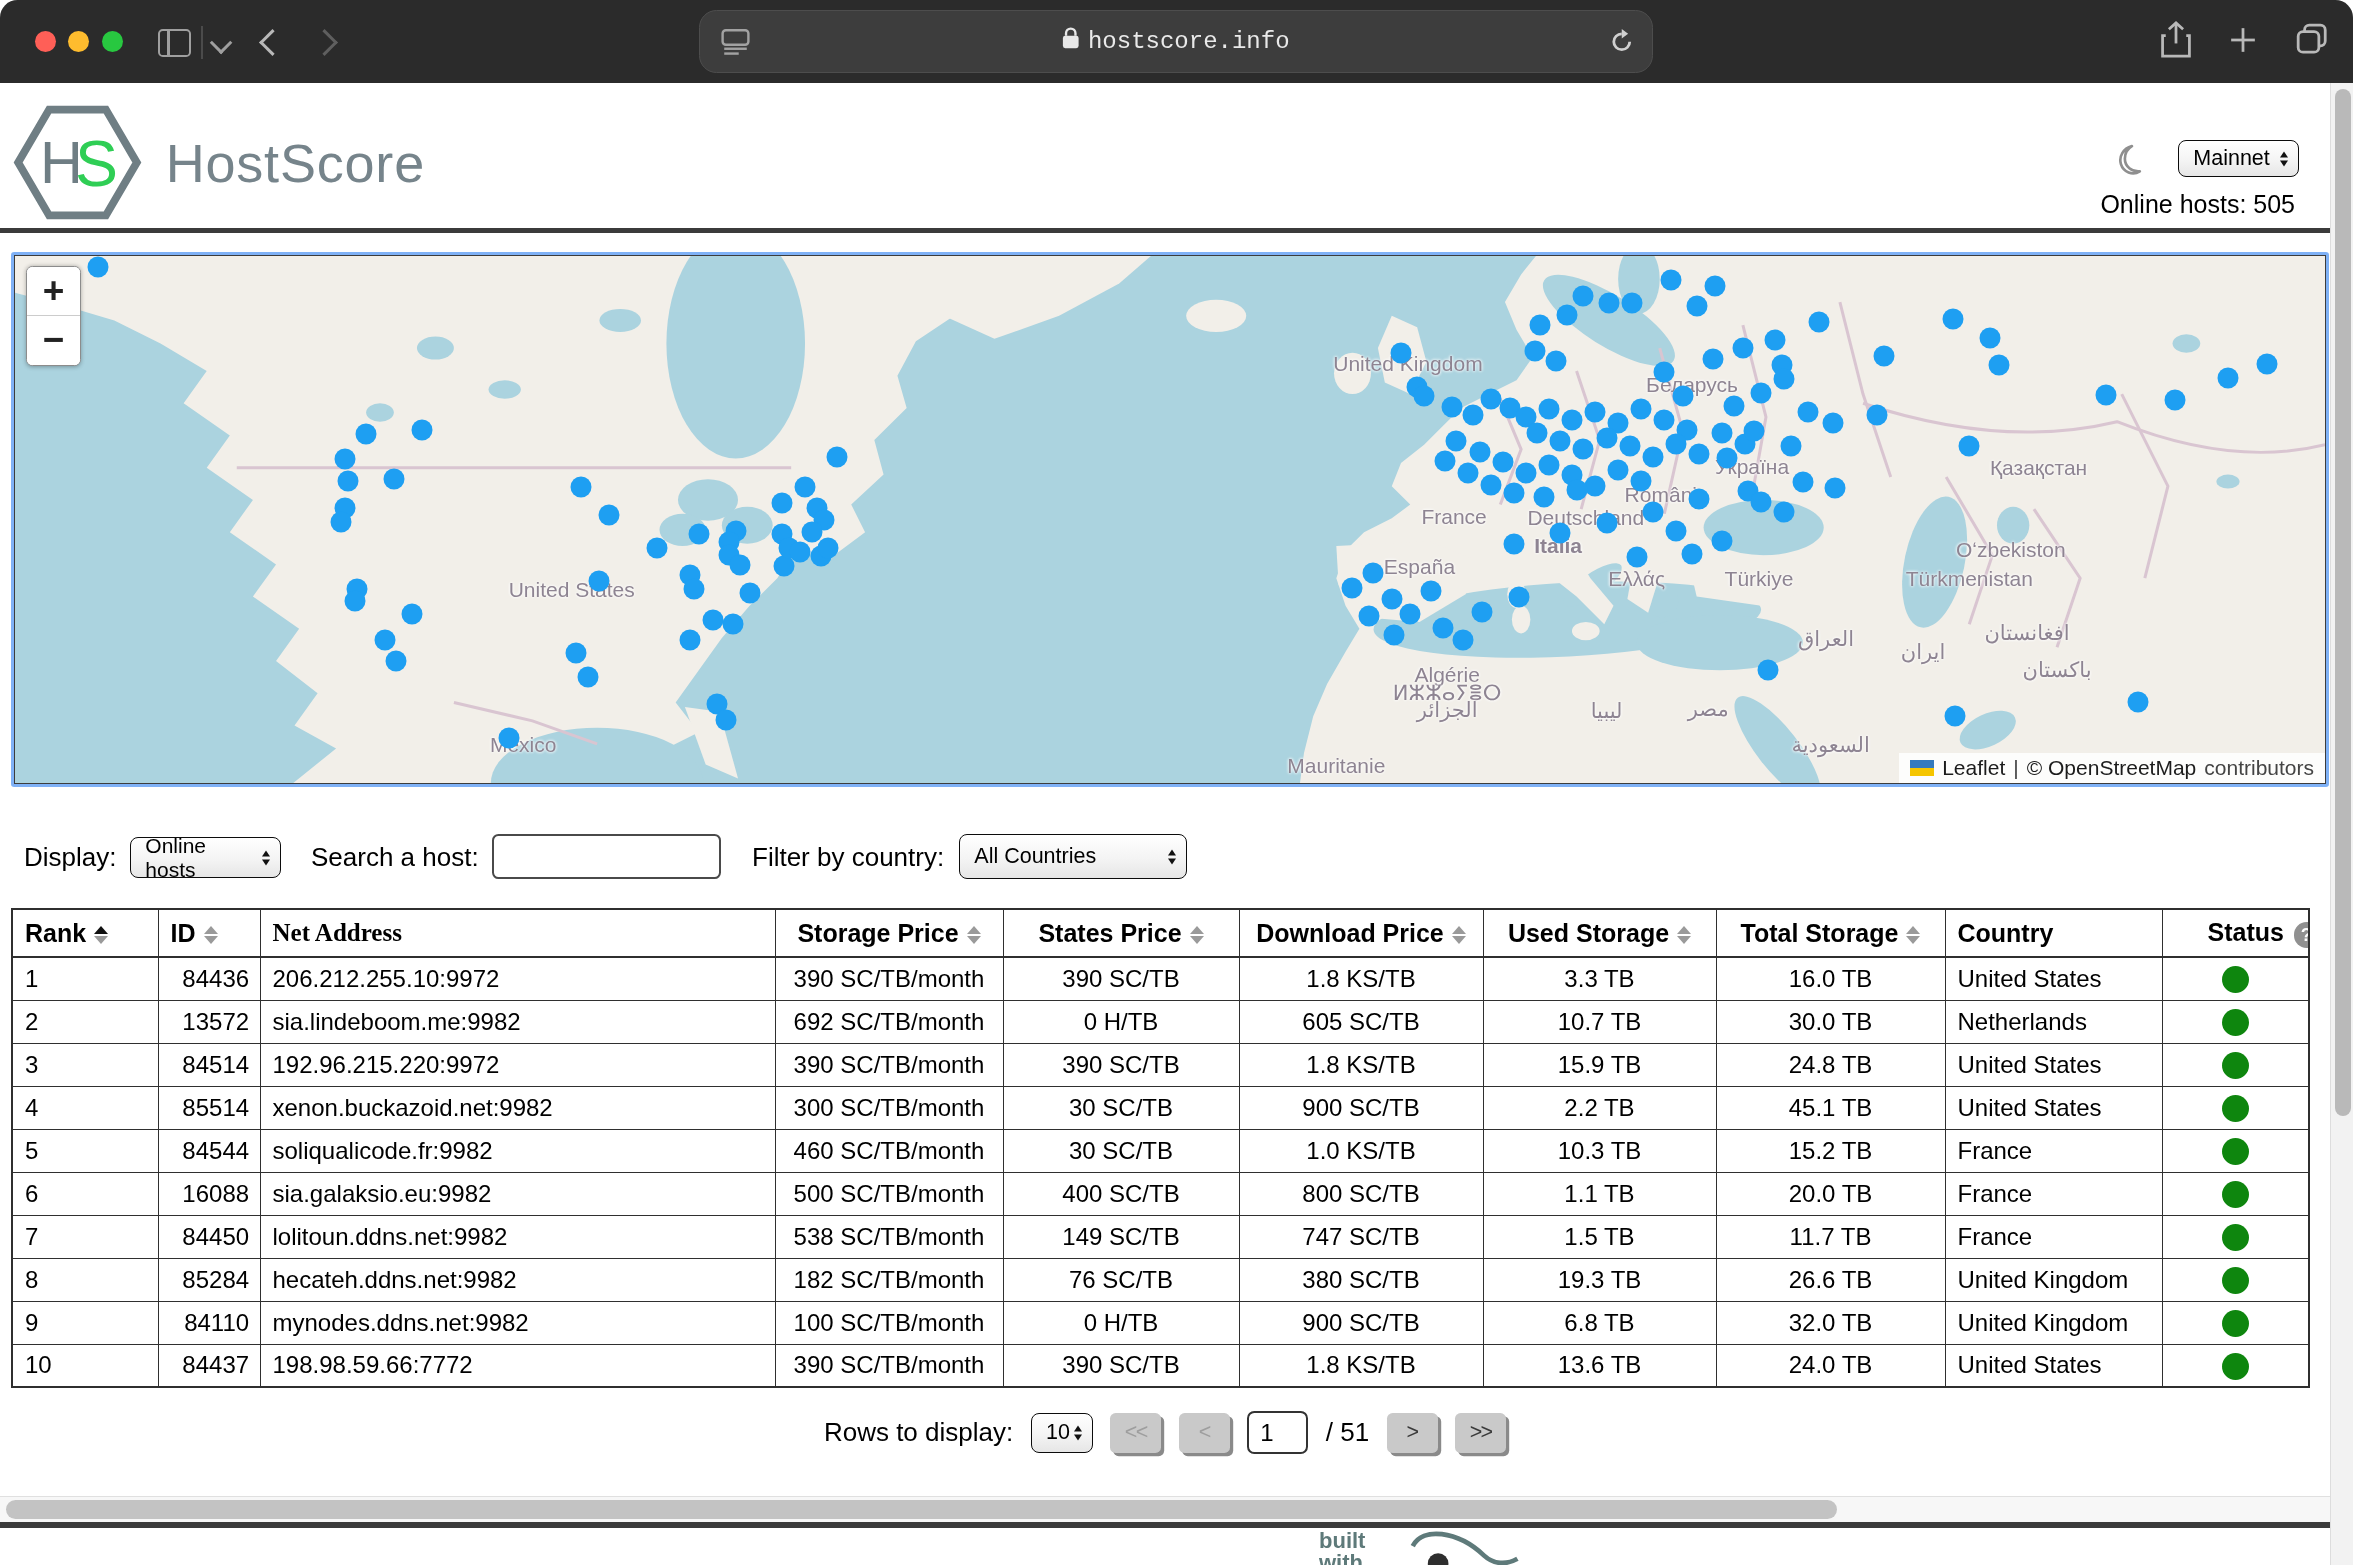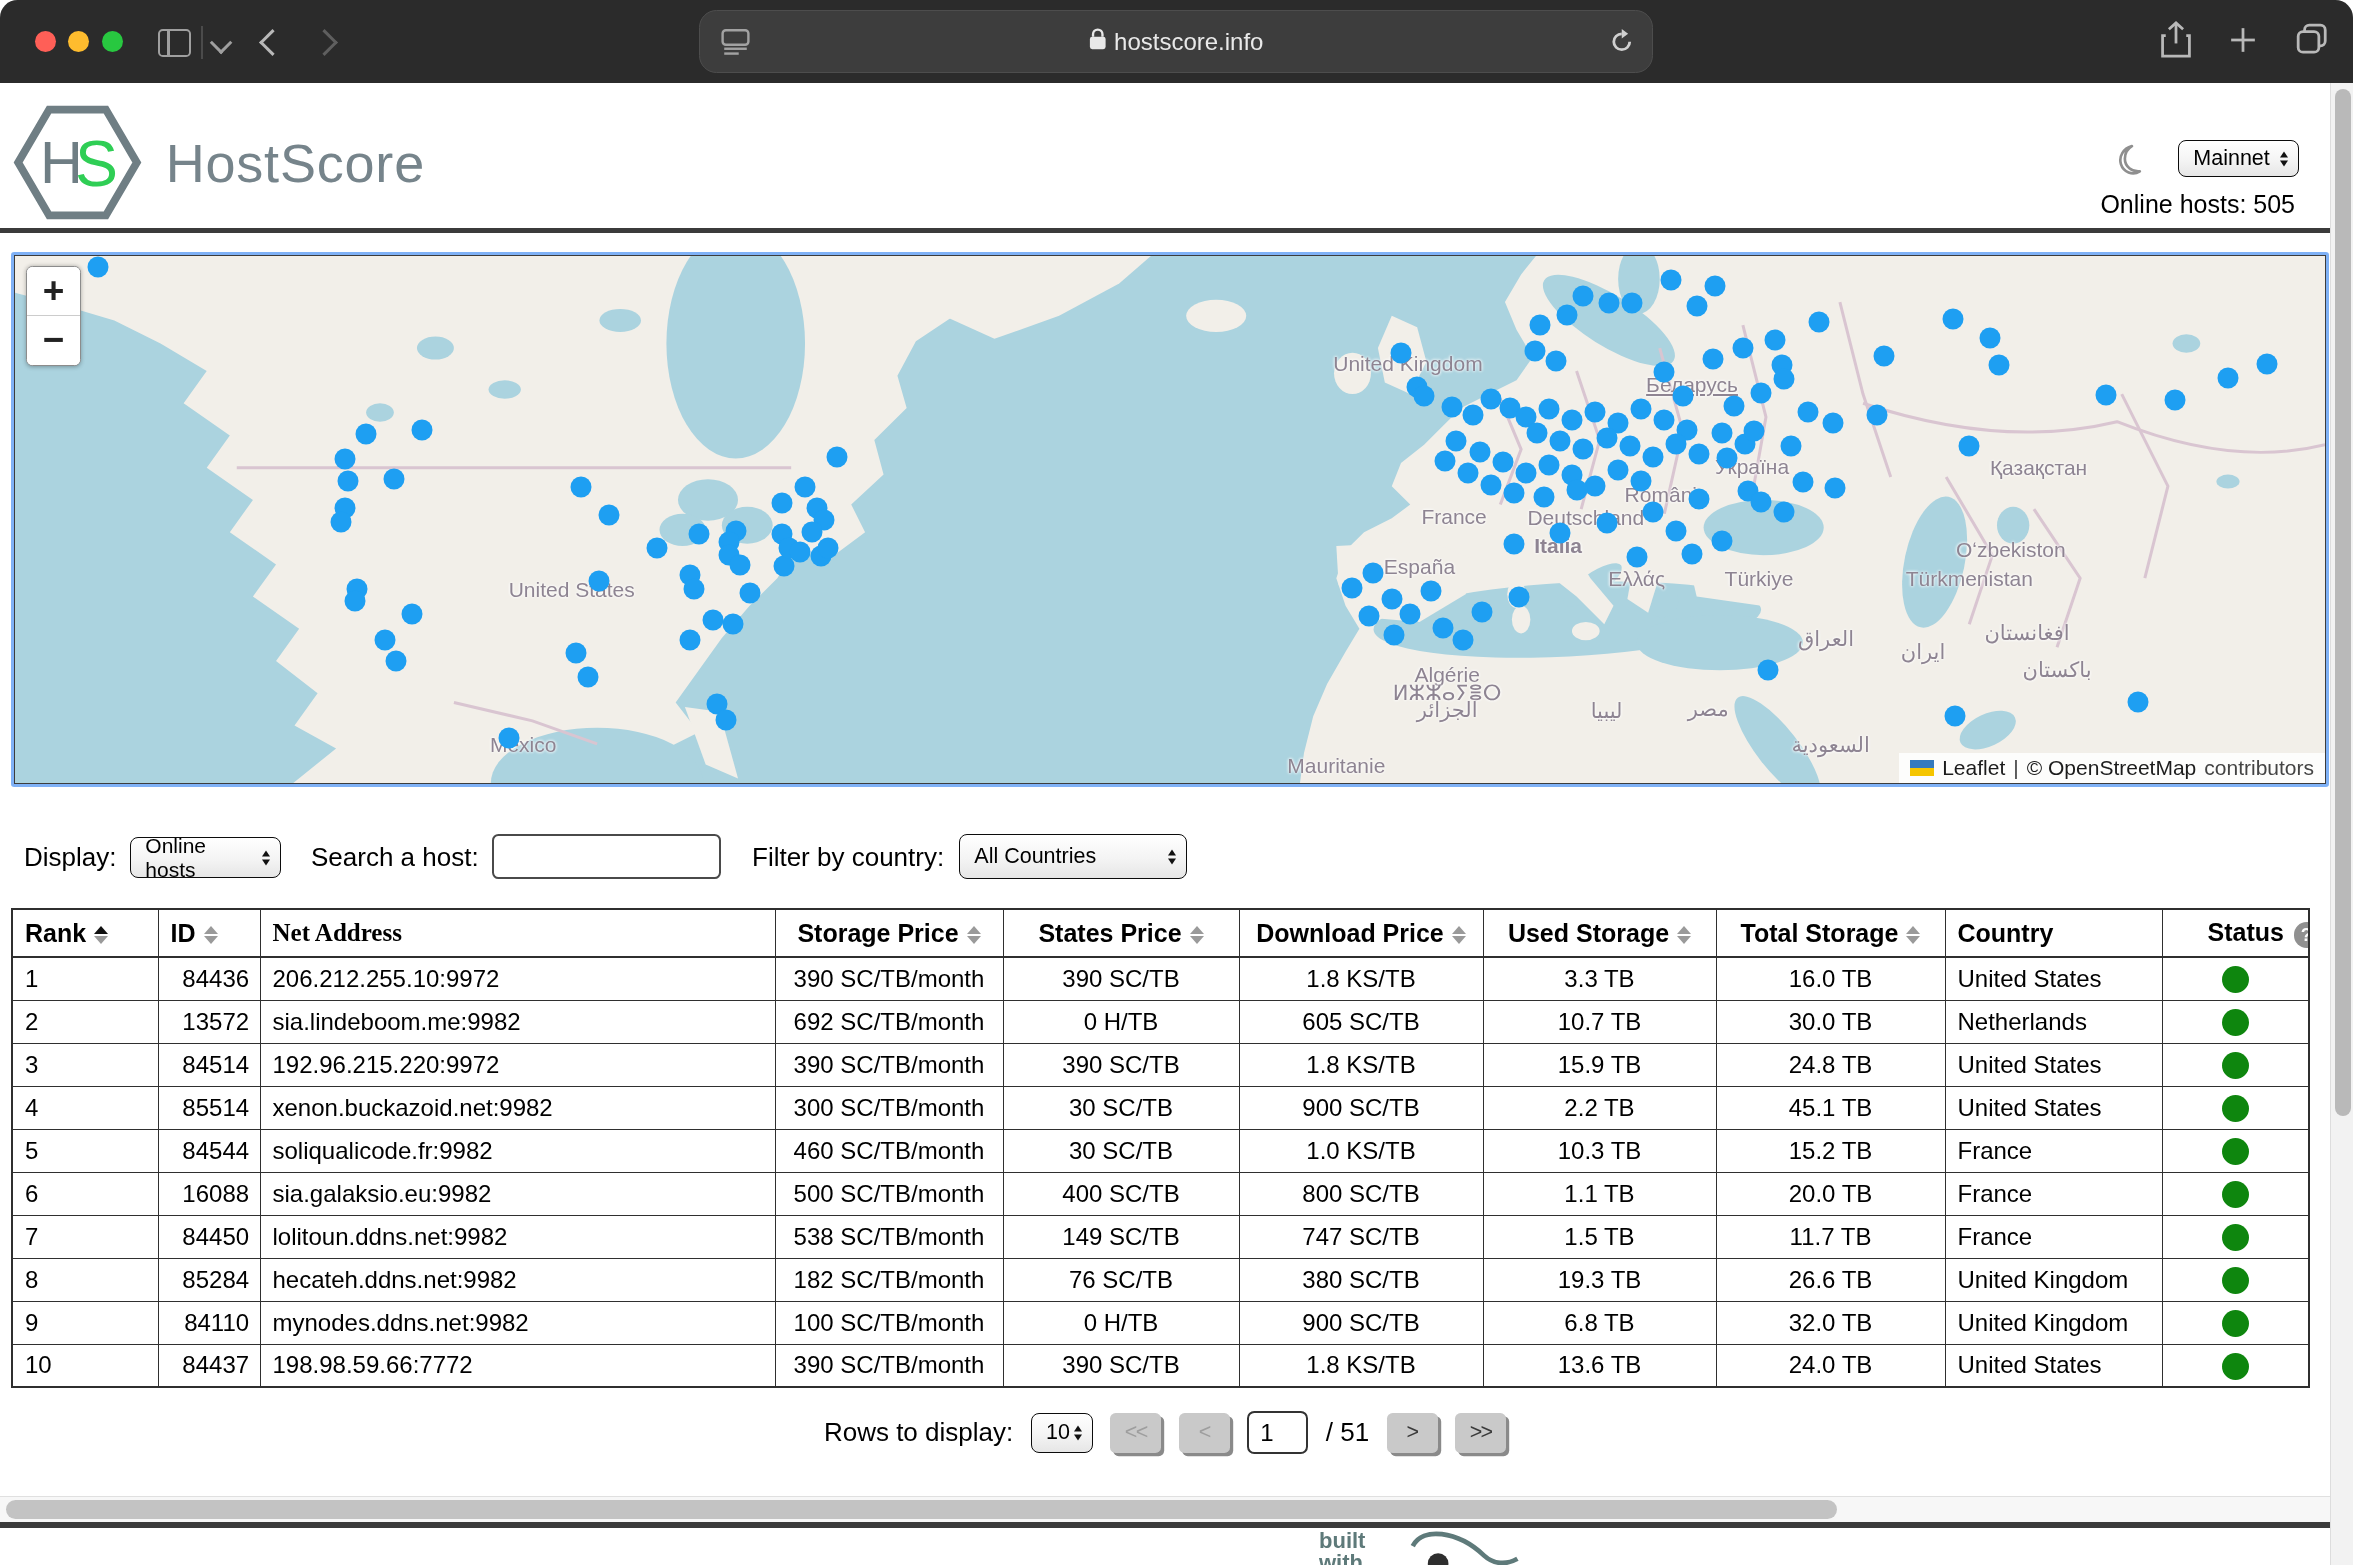--- a/index.html
+++ b/index.html
@@ -12,21 +12,21 @@
   .sbicon{left:158px;top:29px;width:29px;height:24px;border:2.4px solid #9f9f9f;border-radius:4.8px;position:absolute;}
   .sbicon:before{content:"";position:absolute;left:7.2px;top:0;bottom:0;width:2.4px;background:#9f9f9f;}
   .chromeDivider{position:absolute;left:201px;top:25.5px;width:1.6px;height:33px;background:#4b4b4b;}
   .chev{position:absolute;width:12.7px;height:12.7px;border-left:3.2px solid #9f9f9f;border-bottom:3.2px solid #9f9f9f;}
   .chev.down{left:213px;top:35px;transform:rotate(-45deg);}
   .chev.back{left:263px;top:33px;width:16px;height:16px;transform:rotate(45deg);border-color:#b9b9b9;}
   .chev.fwd{left:315px;top:33px;width:16px;height:16px;transform:rotate(-135deg);border-color:#5f5f5f;}
   .addr{position:absolute;left:699px;top:10.4px;width:952px;height:61px;background:#3d3d3d;
     border:1.6px solid #4d4d4d;border-radius:17.5px;display:flex;align-items:center;justify-content:center;}
   .pageIco{position:absolute;left:21px;top:16px;}
-  .addrCenter{display:flex;align-items:center;gap:8px;color:#e9e9e9;font-size:24px;}
+  .addrCenter{display:flex;align-items:center;gap:8px;color:#e9e9e9;font-size:24px;font-family:Liberation Mono, monospace;}
   .reloadIco{position:absolute;right:17.5px;top:17.5px;}
   .rightIcos{position:absolute;right:24px;top:21px;display:flex;gap:37px;align-items:center;}
 
   
   .logoWrap{position:absolute;left:12.7px;top:102px;display:flex;align-items:center;}
   .brand{font-size:54px;color:#76848B;margin-left:24px;letter-spacing:0.8px;}
   .moon{position:absolute;left:2112px;top:143px;}
   .mac-select{position:relative;border:1.6px solid #0c0c0c;border-radius:8px;
     background:linear-gradient(180deg,#ffffff 0%,#f4f4f4 55%,#e6e6e6 100%);
     display:flex;align-items:center;padding:0 35px 0 14.3px;box-sizing:border-box;font-size:21.5px;color:#000;}
@@ -250,21 +250,21 @@
           <path d="M836,96 L856,130 L846,160"></path>
             <path d="M874,110 L894,140 L884,170"></path>
           <path d="M912,60 L932,100 L922,140"></path>
         </g>
         <ellipse cx="940" cy="38" rx="6" ry="4" fill="#ABD3DF"></ellipse>
         <ellipse cx="958" cy="98" rx="5" ry="3" fill="#ABD3DF"></ellipse>
       </svg>
 
       <div id="map-labels" style="position:absolute;inset:0;">
           <div class="maplabel" style="left: 60.3%; top: 20.5%;">United Kingdom</div>
-          <div class="maplabel" style="left: 72.6%; top: 24.5%; text-decoration: underline;">Беларусь</div>
+          <div class="maplabel" style="left: 72.6%; top: 24.5%;">Беларусь</div>
           <div class="maplabel" style="left: 75.2%; top: 40%;">Україна</div>
           <div class="maplabel" style="left: 87.6%; top: 40.2%;">Қазақстан</div>
           <div class="maplabel" style="left: 71.5%; top: 45.4%;">România</div>
           <div class="maplabel" style="left: 68%; top: 49.7%;">Deutschland</div>
           <div class="maplabel" style="left: 62.3%; top: 49.5%;">France</div>
           <div class="maplabel" style="left: 66.8%; top: 55%; font-weight: bold;">Italia</div>
           <div class="maplabel" style="left: 60.8%; top: 59%;">España</div>
           <div class="maplabel" style="left: 70.2%; top: 61.3%;">Ελλάς</div>
           <div class="maplabel" style="left: 75.5%; top: 61.2%;">Türkiye</div>
           <div class="maplabel" style="left: 86.4%; top: 55.8%;">Oʻzbekiston</div>

